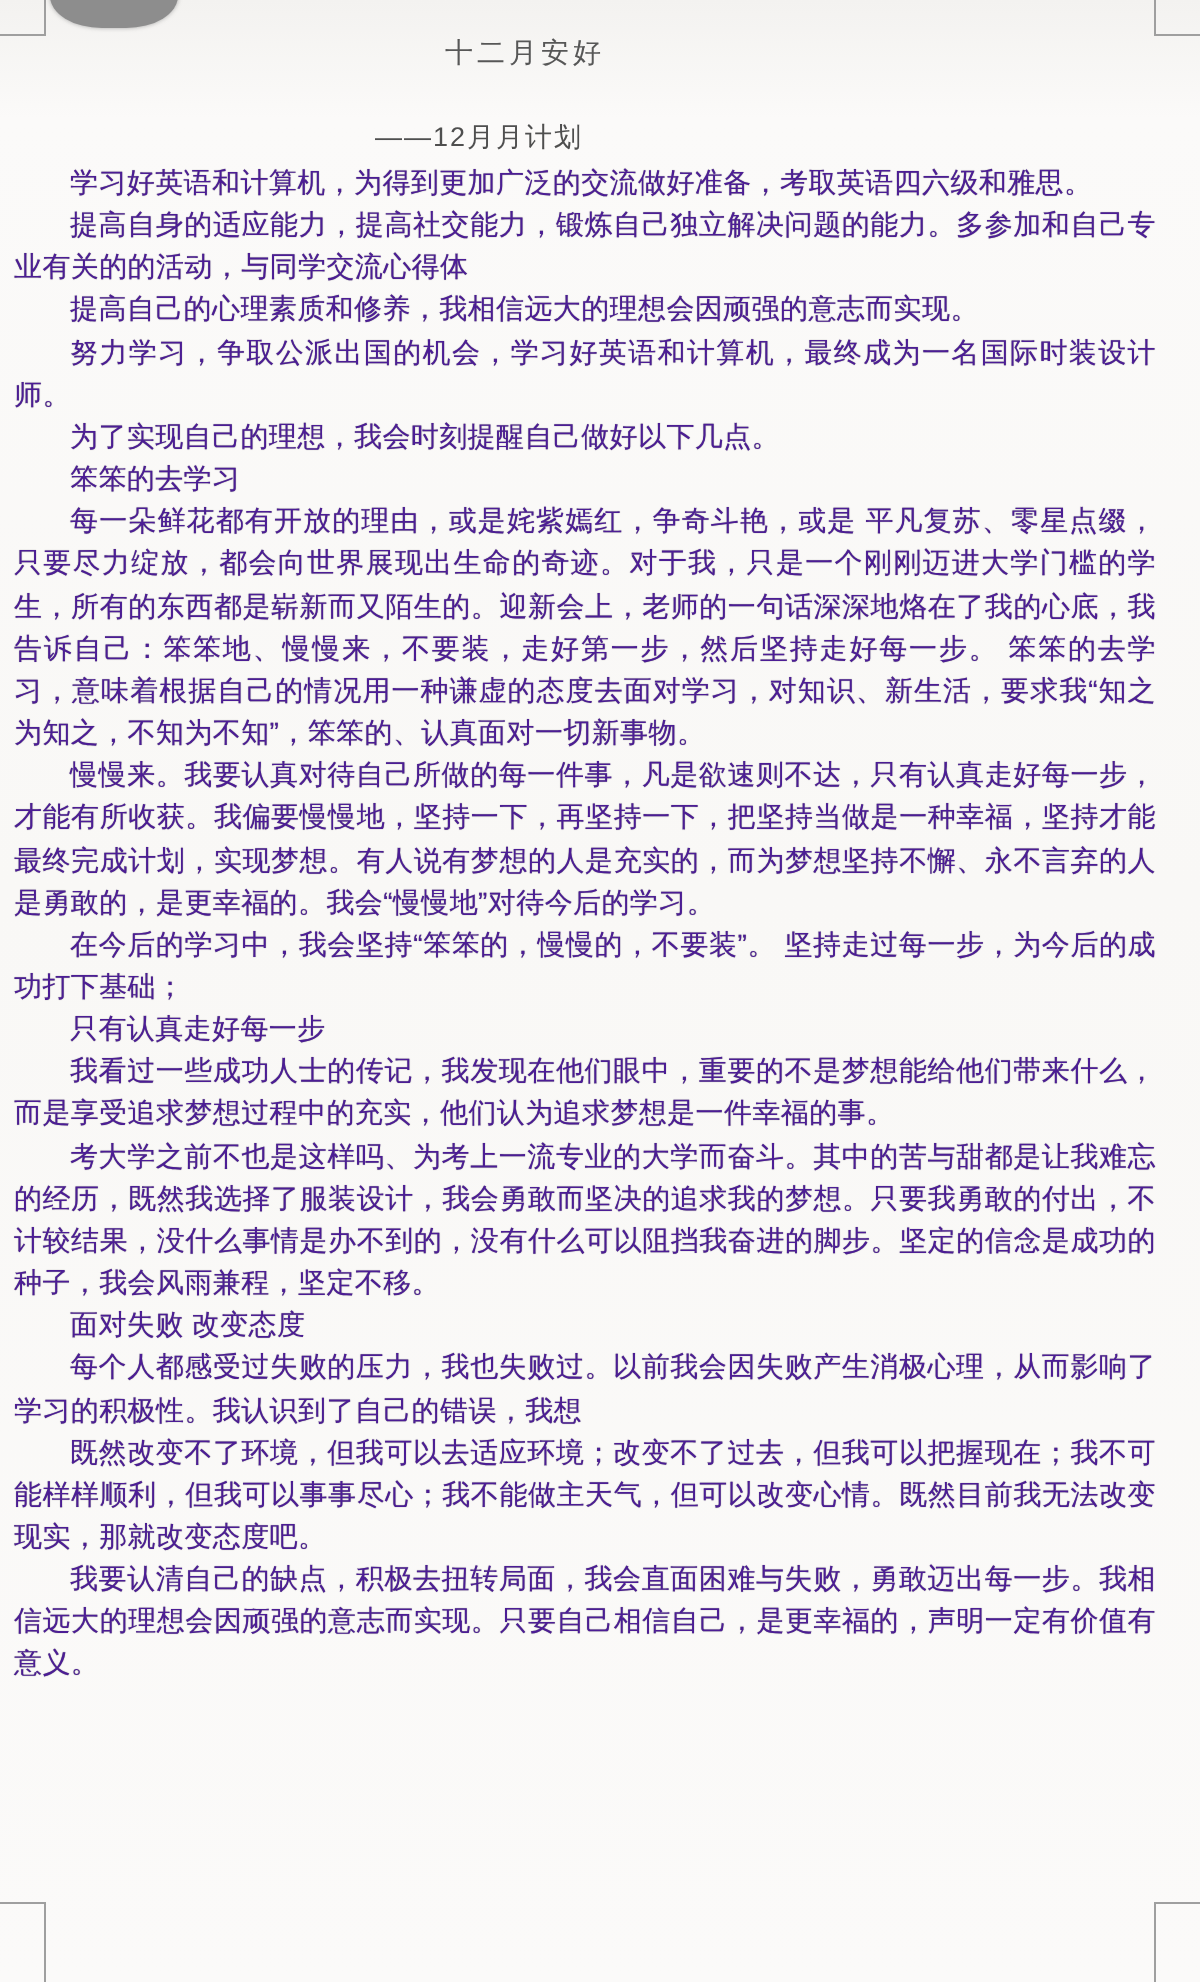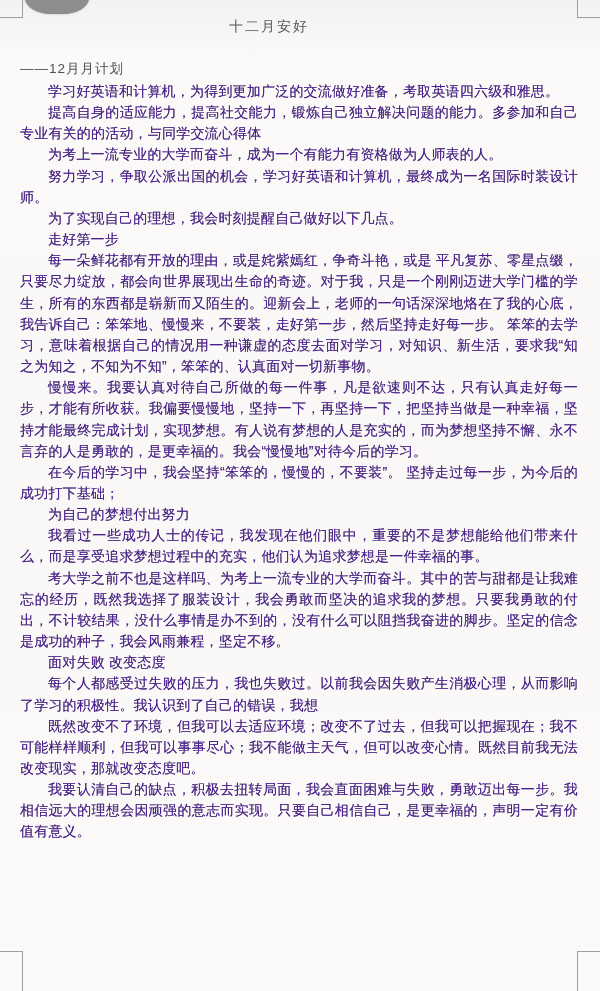--- a/index.html
+++ b/index.html
@@ -18,34 +18,34 @@
   .crop.br { right: 0; bottom: 0; border-left: 1px solid #9f9f9f;  border-top: 1px solid #9f9f9f; height: 39px; }
   
   .blob {
     position: absolute; left: 25px; top: -10px;
     width: 64px; height: 24px;
     background: #8d8d8d;
     border-radius: 6px 6px 26px 26px / 6px 6px 16px 16px;
     box-shadow: 0 0 2px rgba(120,120,120,.6);
   }
   .doc {
-    position: absolute; left: 20px; right: 22px; top: 14px;
+    position: absolute; left: 7px; right: 22px; top: 14px;
     filter: blur(0.25px);
   }
   .doc-title {
     margin: 4px 0 0;
     text-align: center;
     transform: translateX(-30px);
     font-size: 14px; font-weight: normal;
     letter-spacing: 2px;
     color: #575757;
   }
   .byline {
     margin: 24px 0 3px;
-    text-align: left;
+    text-align: center;
     padding-right: 106px;
     font-size: 13.5px;
     color: #4f4f4f;
     letter-spacing: 1px;
   }
   .line {
     margin: 0;
     font-size: 14px;
     line-height: 21.15px;
     color: #4c1d95;
@@ -63,28 +63,28 @@
 <div class="crop bl"></div>
 <div class="crop br"></div>
 <div class="blob"></div>
 
 <div class="doc">
   <h1 class="doc-title">十二月安好</h1>
   <p class="byline">——12月月计划</p>
   <div>
       <p class="line">学习好英语和计算机，为得到更加广泛的交流做好准备，考取英语四六级和雅思。</p>
       <p class="line">提高自身的适应能力，提高社交能力，锻炼自己独立解决问题的能力。多参加和自己专业有关的的活动，与同学交流心得体</p>
-      <p class="line">为考上一流专业的大学而奋斗，成为一个有能力有资格做为人师表的人。</p>
+      <p class="line">提高自己的心理素质和修养，我相信远大的理想会因顽强的意志而实现。</p>
       <p class="line">努力学习，争取公派出国的机会，学习好英语和计算机，最终成为一名国际时装设计师。</p>
       <p class="line">为了实现自己的理想，我会时刻提醒自己做好以下几点。</p>
-      <p class="line">走好第一步</p>
+      <p class="line">笨笨的去学习</p>
       <p class="line">每一朵鲜花都有开放的理由，或是姹紫嫣红，争奇斗艳，或是 平凡复苏、零星点缀，只要尽力绽放，都会向世界展现出生命的奇迹。对于我，只是一个刚刚迈进大学门槛的学生，所有的东西都是崭新而又陌生的。迎新会上，老师的一句话深深地烙在了我的心底，我告诉自己：笨笨地、慢慢来，不要装，走好第一步，然后坚持走好每一步。 笨笨的去学习，意味着根据自己的情况用一种谦虚的态度去面对学习，对知识、新生活，要求我“知之为知之，不知为不知”，笨笨的、认真面对一切新事物。</p>
       <p class="line">慢慢来。我要认真对待自己所做的每一件事，凡是欲速则不达，只有认真走好每一步，才能有所收获。我偏要慢慢地，坚持一下，再坚持一下，把坚持当做是一种幸福，坚持才能最终完成计划，实现梦想。有人说有梦想的人是充实的，而为梦想坚持不懈、永不言弃的人是勇敢的，是更幸福的。我会“慢慢地”对待今后的学习。</p>
       <p class="line">在今后的学习中，我会坚持“笨笨的，慢慢的，不要装”。 坚持走过每一步，为今后的成功打下基础；</p>
-      <p class="line">为自己的梦想付出努力</p>
+      <p class="line">只有认真走好每一步</p>
       <p class="line">我看过一些成功人士的传记，我发现在他们眼中，重要的不是梦想能给他们带来什么，而是享受追求梦想过程中的充实，他们认为追求梦想是一件幸福的事。</p>
       <p class="line">考大学之前不也是这样吗、为考上一流专业的大学而奋斗。其中的苦与甜都是让我难忘的经历，既然我选择了服装设计，我会勇敢而坚决的追求我的梦想。只要我勇敢的付出，不计较结果，没什么事情是办不到的，没有什么可以阻挡我奋进的脚步。坚定的信念是成功的种子，我会风雨兼程，坚定不移。</p>
       <p class="line">面对失败 改变态度</p>
       <p class="line">每个人都感受过失败的压力，我也失败过。以前我会因失败产生消极心理，从而影响了学习的积极性。我认识到了自己的错误，我想</p>
       <p class="line">既然改变不了环境，但我可以去适应环境；改变不了过去，但我可以把握现在；我不可能样样顺利，但我可以事事尽心；我不能做主天气，但可以改变心情。既然目前我无法改变现实，那就改变态度吧。</p>
       <p class="line">我要认清自己的缺点，积极去扭转局面，我会直面困难与失败，勇敢迈出每一步。我相信远大的理想会因顽强的意志而实现。只要自己相信自己，是更幸福的，声明一定有价值有意义。</p>
     </div>
 </div>
 
 </body></html>

